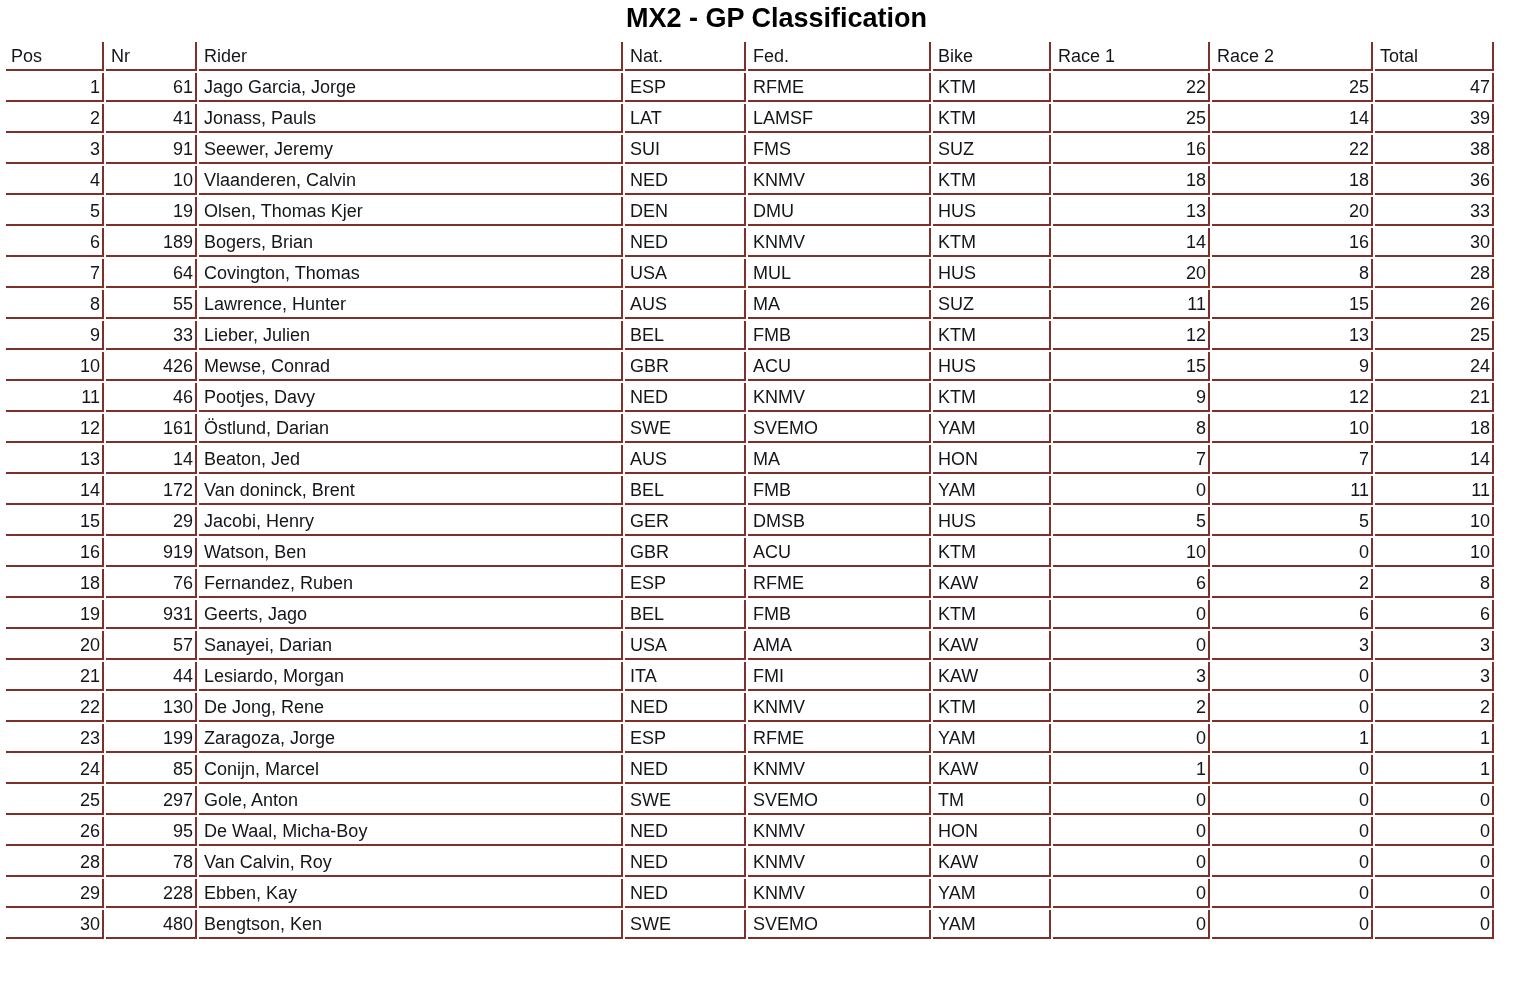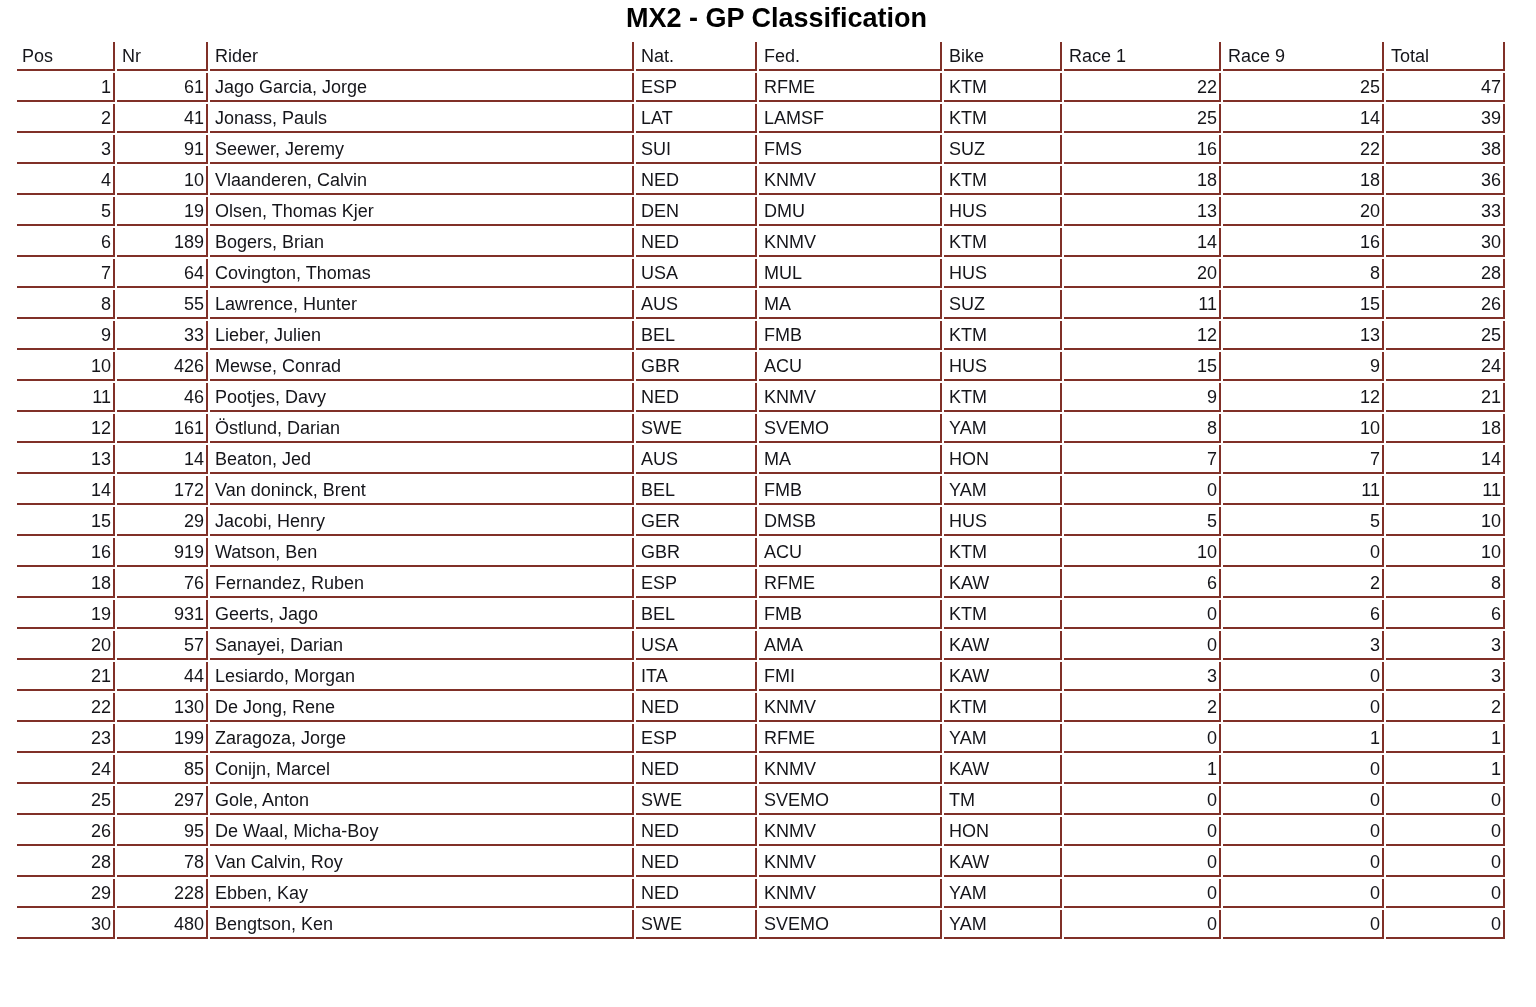--- a/index.html
+++ b/index.html
@@ -20,21 +20,21 @@
     text-align: center;
     font-size: 27px;
     font-weight: bold;
     line-height: 30px;
     height: 40px;
     box-sizing: border-box;
     color: #000000;
     margin-left: 17px;
   }
   table.classification {
-    margin-left: 15px;
+    margin-left: 4px;
     border-collapse: separate;
     border-spacing: 2px;
     table-layout: fixed;
     width: 1492px;
   }
   col:nth-child(1) { width: 98px; }
   col:nth-child(2) { width: 91px; }
   col:nth-child(3) { width: 424px; }
   col:nth-child(4) { width: 121px; }
   col:nth-child(5) { width: 183px; }
@@ -80,21 +80,21 @@
   </colgroup>
   <thead>
     <tr>
         <th>Pos</th>
         <th>Nr</th>
         <th>Rider</th>
         <th>Nat.</th>
         <th>Fed.</th>
         <th>Bike</th>
         <th>Race 1</th>
-        <th>Race 9</th>
+        <th>Race 2</th>
         <th>Total</th>
       </tr>
   </thead>
   <tbody>
       <tr>
         <td class="align-right">1</td>
         <td class="align-right">61</td>
         <td>Jago Garcia, Jorge</td>
         <td>ESP</td>
         <td>RFME</td>

